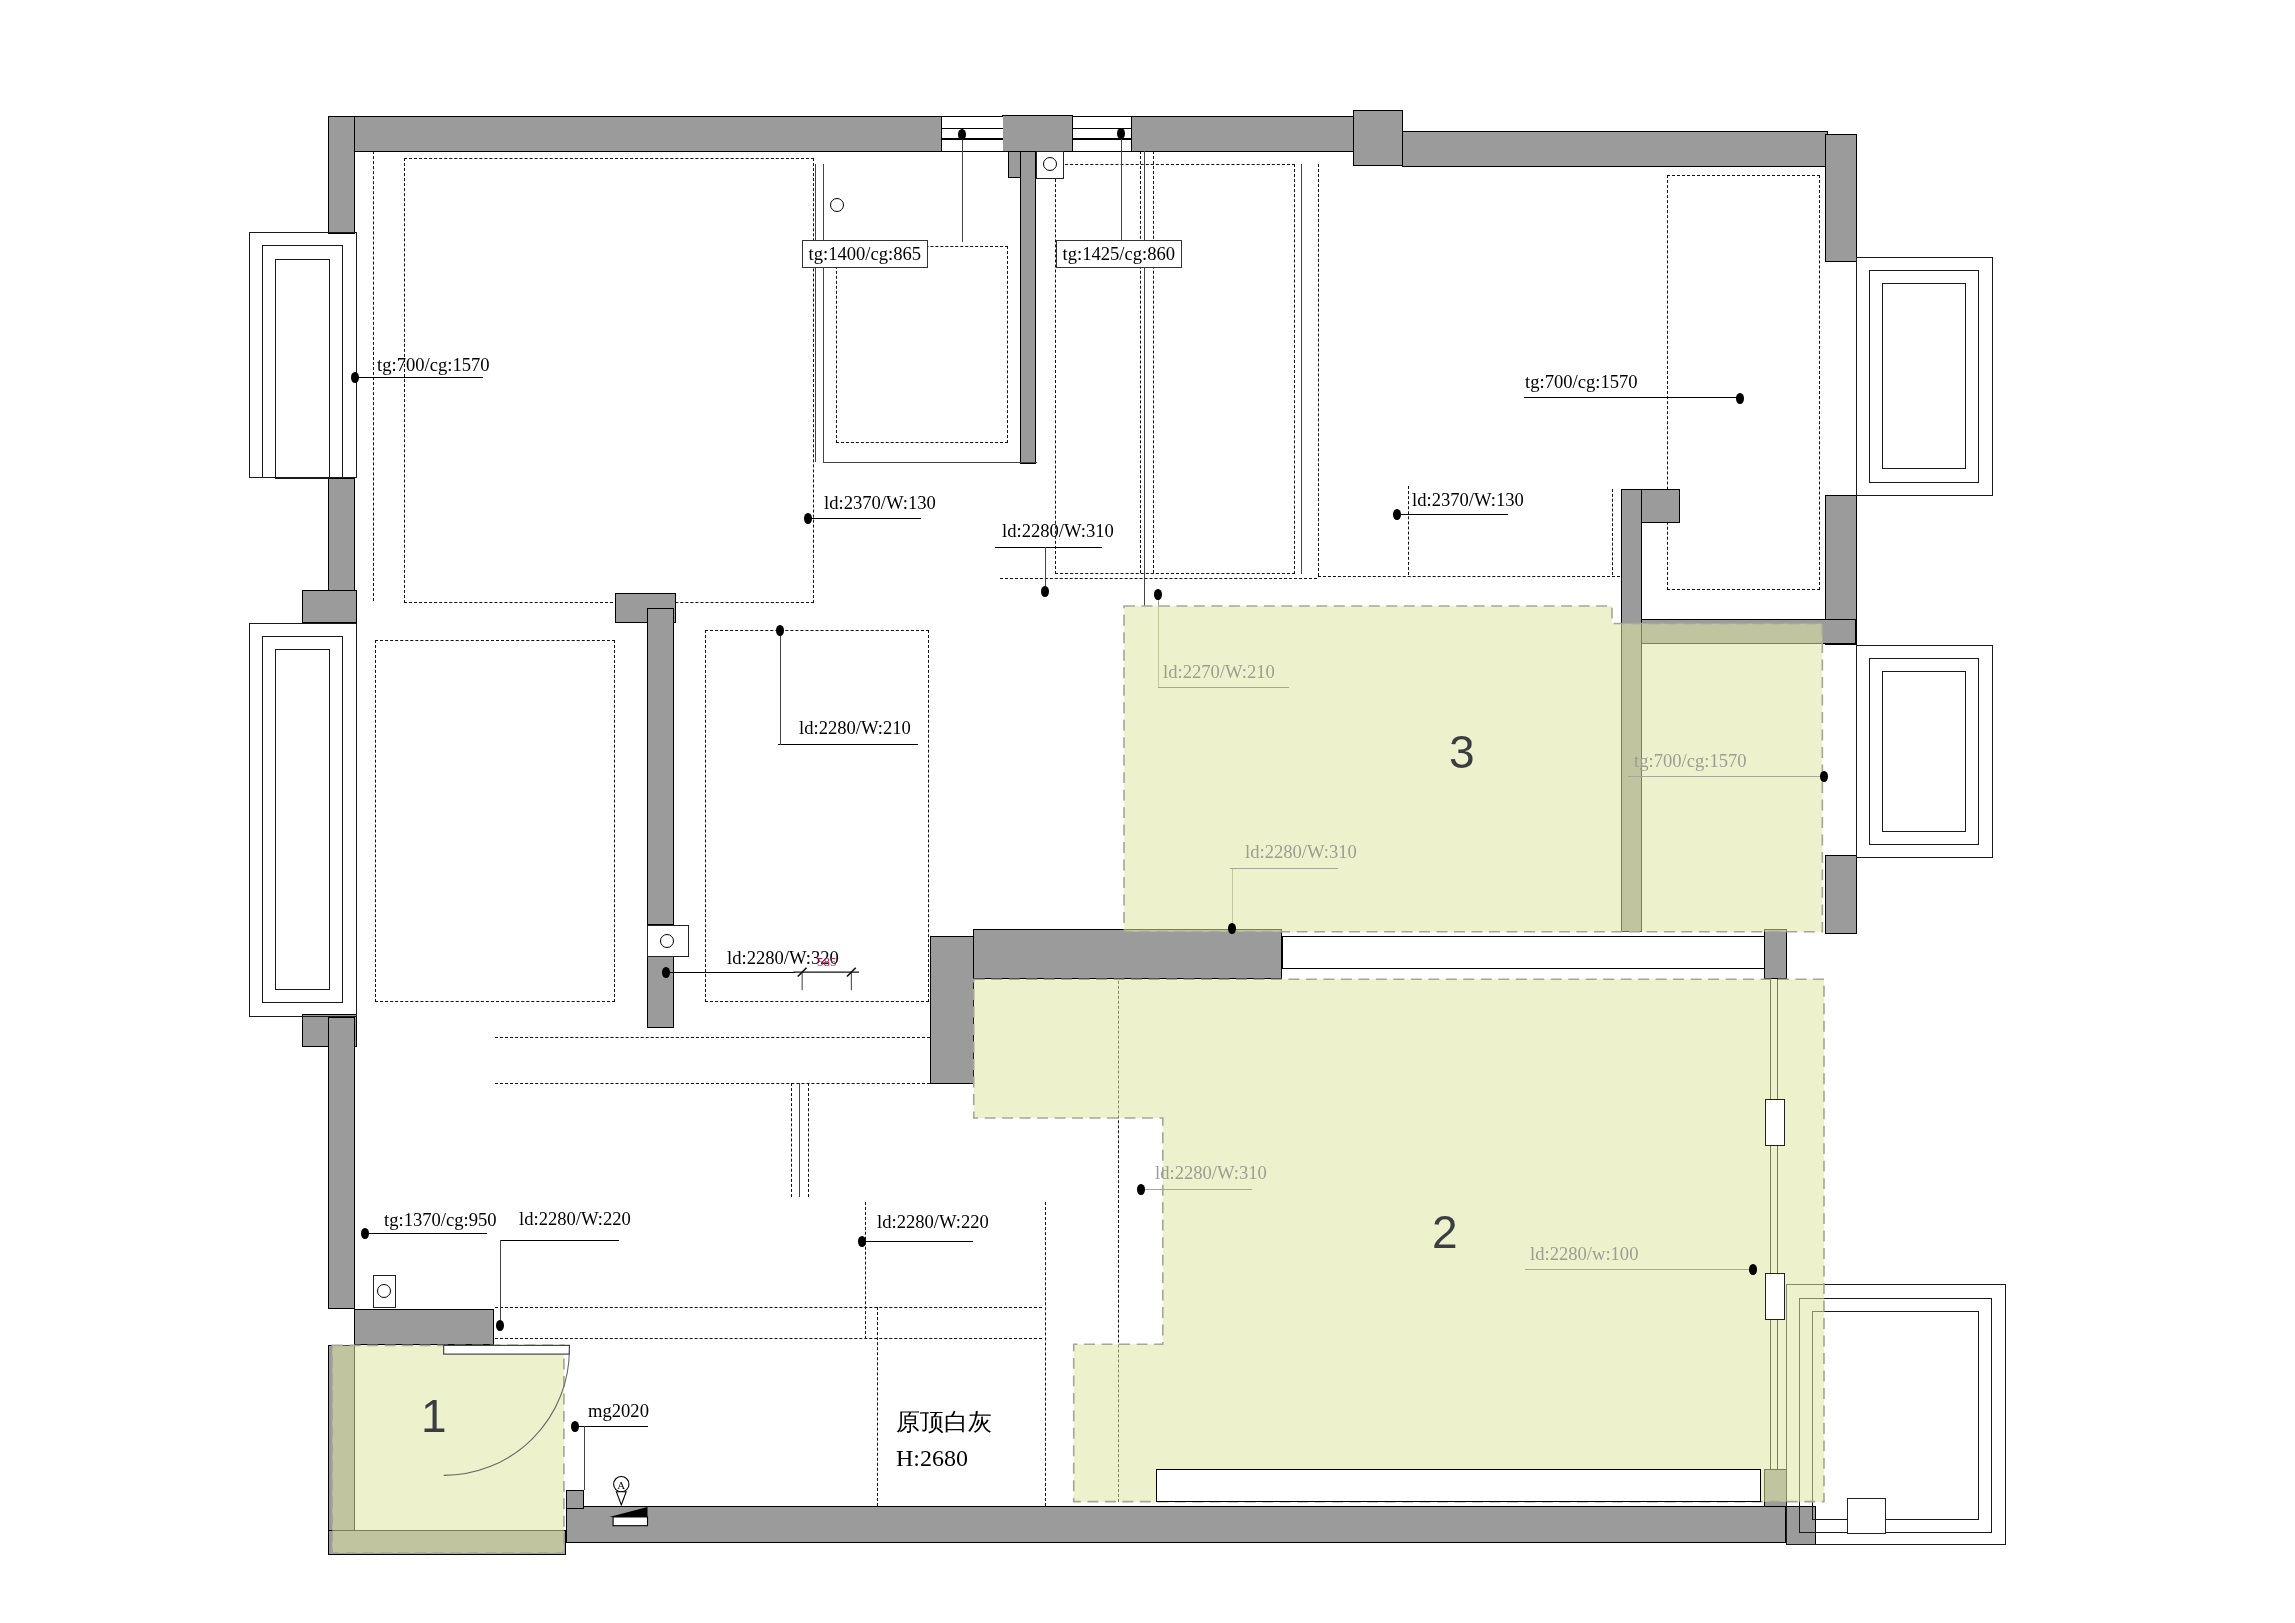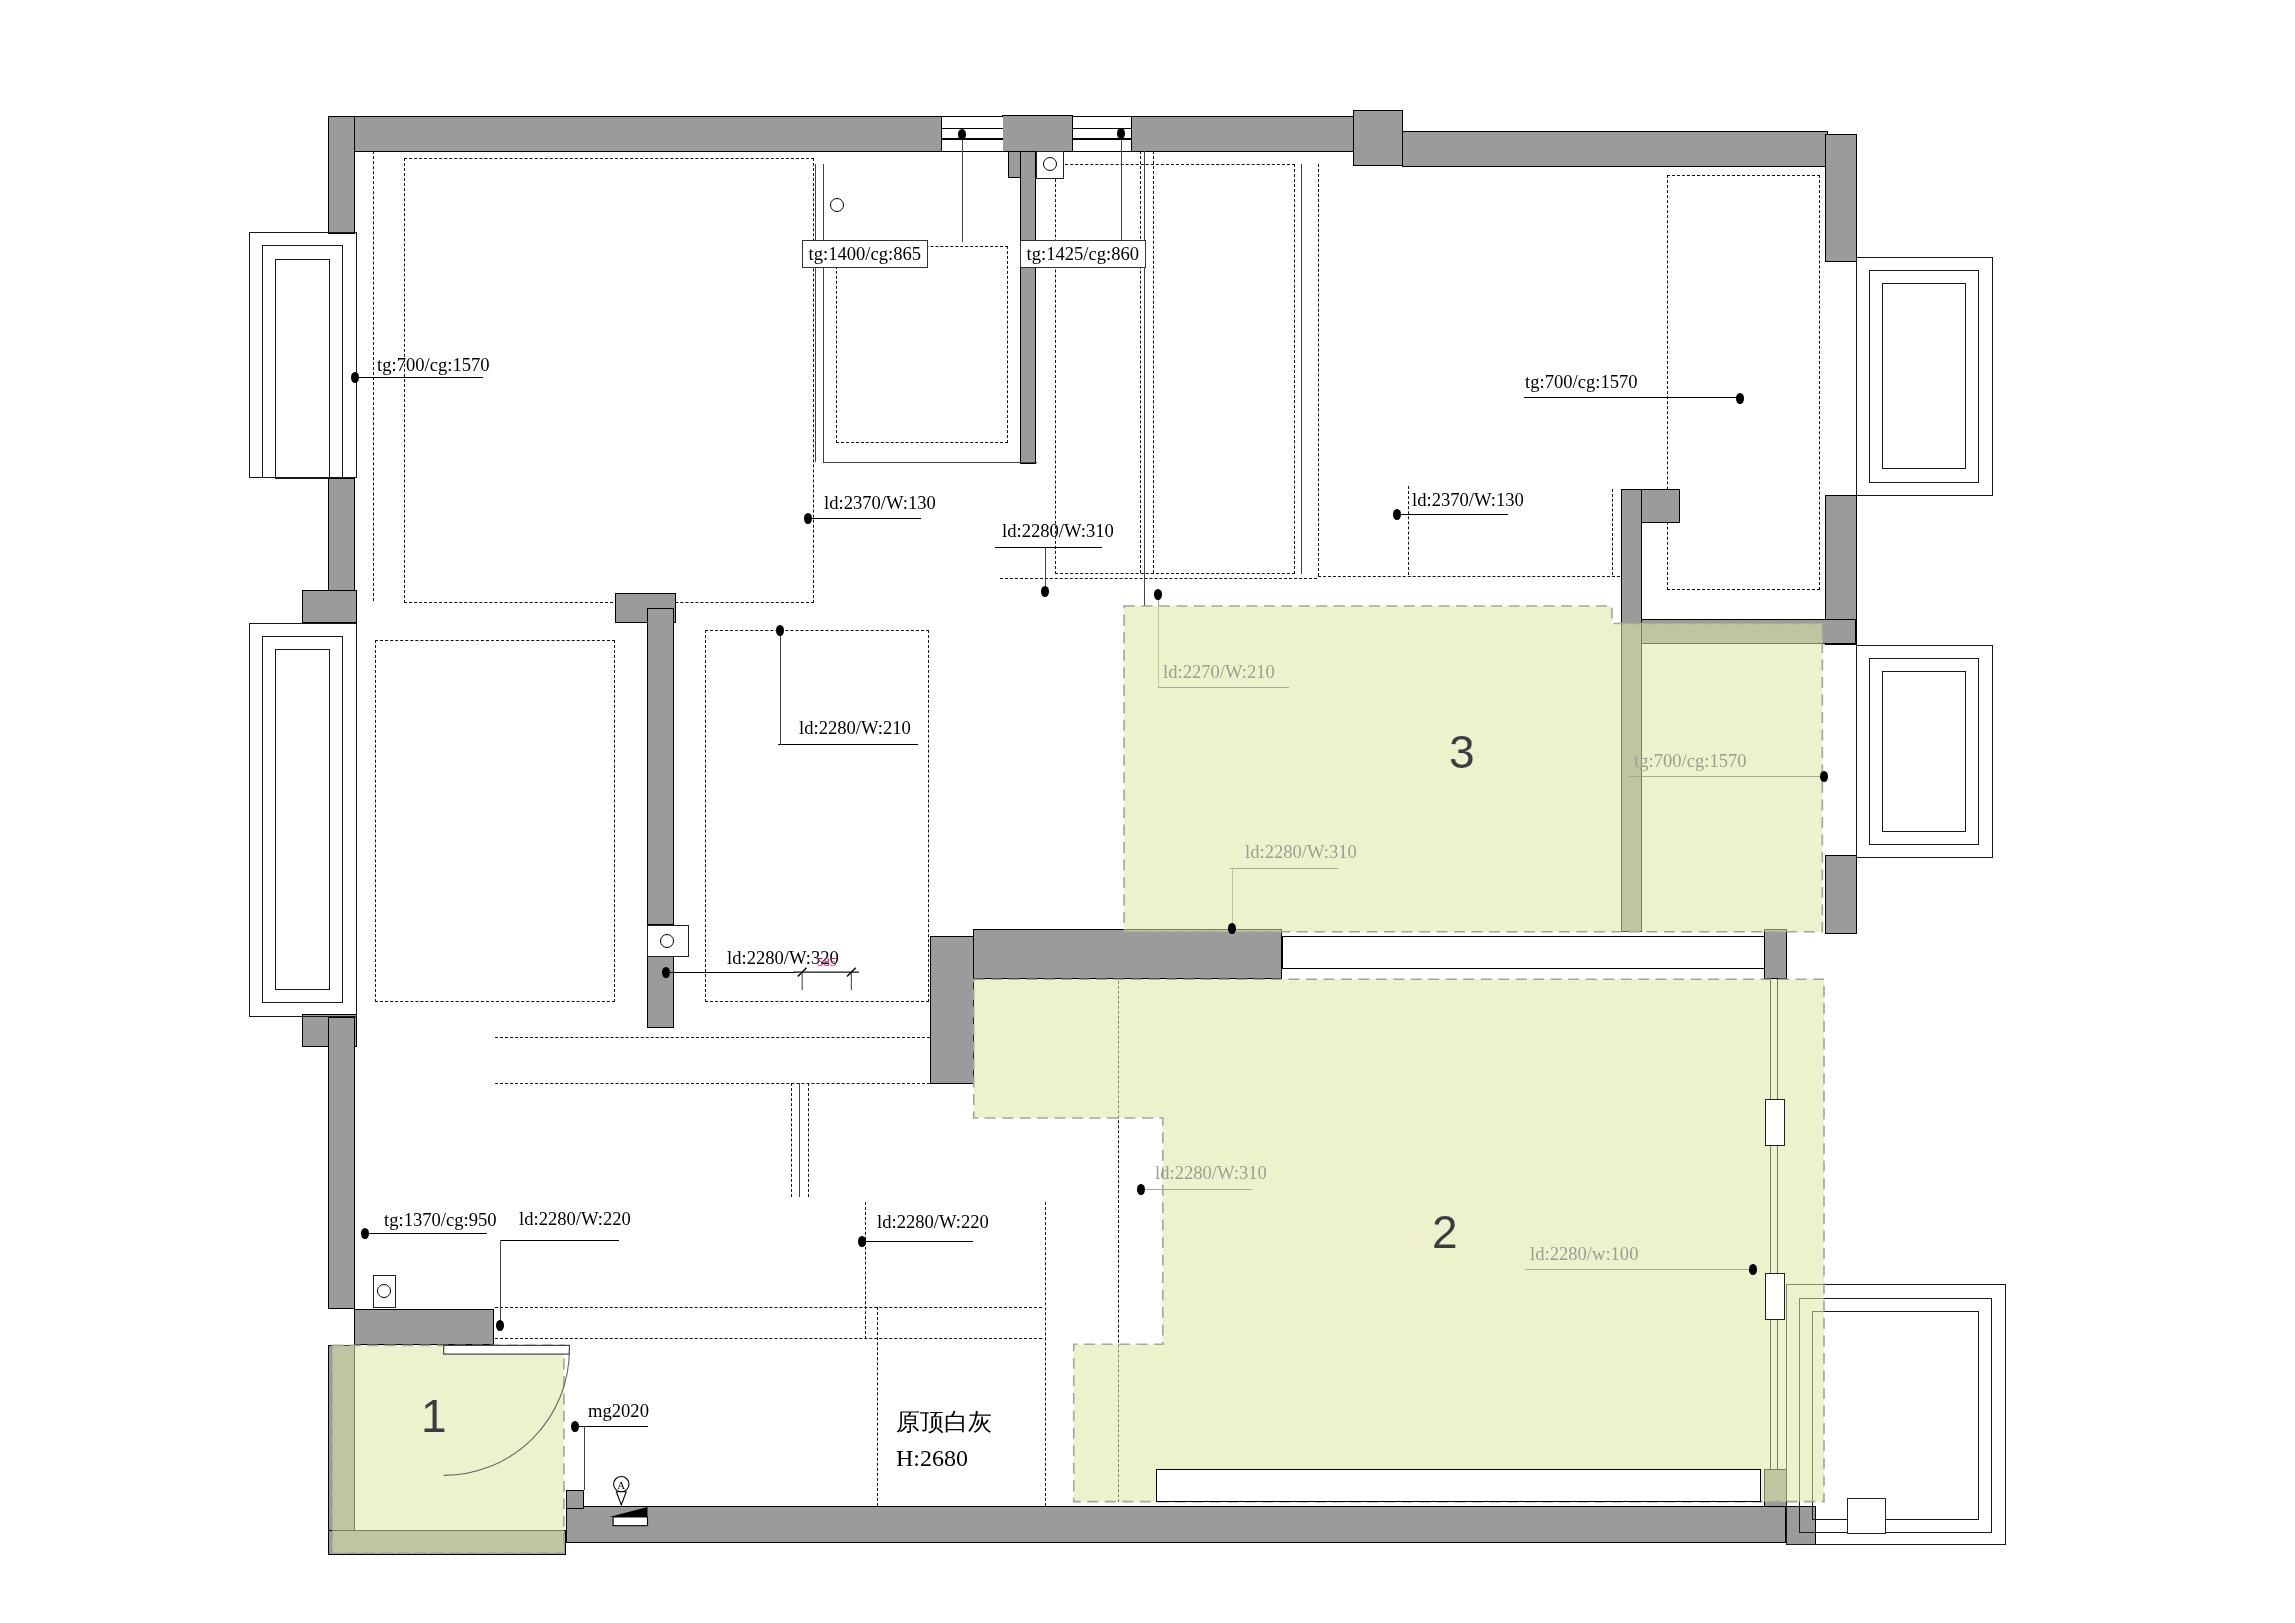--- a/index.html
+++ b/index.html
@@ -205,21 +205,21 @@
   <div class="dot" style="left:666px;top:972px"></div>
   <div class="dot" style="left:1141px;top:1189px"></div>
   <div class="dot" style="left:1753px;top:1269px"></div>
   <div class="dot" style="left:365px;top:1233px"></div>
   <div class="dot" style="left:500px;top:1325px"></div>
   <div class="dot" style="left:862px;top:1241px"></div>
   <div class="dot" style="left:575px;top:1426px"></div>
 
   <div class="lbl" style="left:377px;top:356px">tg:700/cg:1570</div>
   <div class="box" style="left:802px;top:240px">tg:1400/cg:865</div>
-  <div class="box" style="left:1020px;top:240px">tg:1425/cg:860</div>
+  <div class="box" style="left:1056px;top:240px">tg:1425/cg:860</div>
   <div class="lbl" style="left:824px;top:494px">ld:2370/W:130</div>
   <div class="lbl" style="left:1002px;top:522px">ld:2280/W:310</div>
   <div class="lbl" style="left:1412px;top:491px">ld:2370/W:130</div>
   <div class="lbl" style="left:1525px;top:373px">tg:700/cg:1570</div>
   <div class="lbl gray" style="left:1163px;top:663px">ld:2270/W:210</div>
   <div class="lbl gray" style="left:1634px;top:752px">tg:700/cg:1570</div>
   <div class="lbl gray" style="left:1245px;top:843px">ld:2280/W:310</div>
   <div class="lbl" style="left:799px;top:719px">ld:2280/W:210</div>
   <div class="lbl" style="left:727px;top:949px">ld:2280/W:320</div>
   <div class="dim" style="left:817px;top:955px">585</div>

